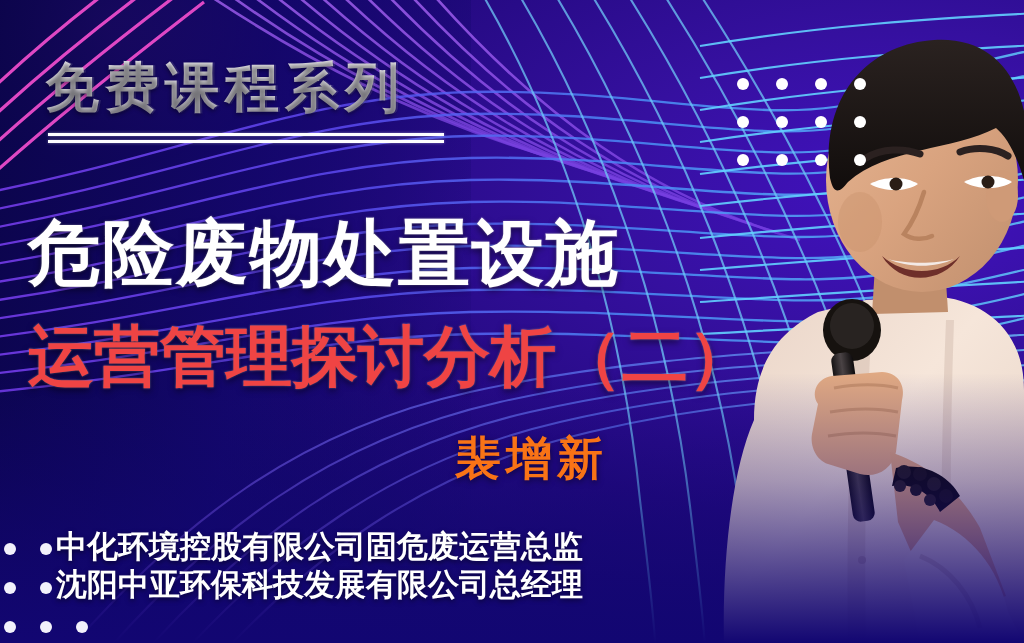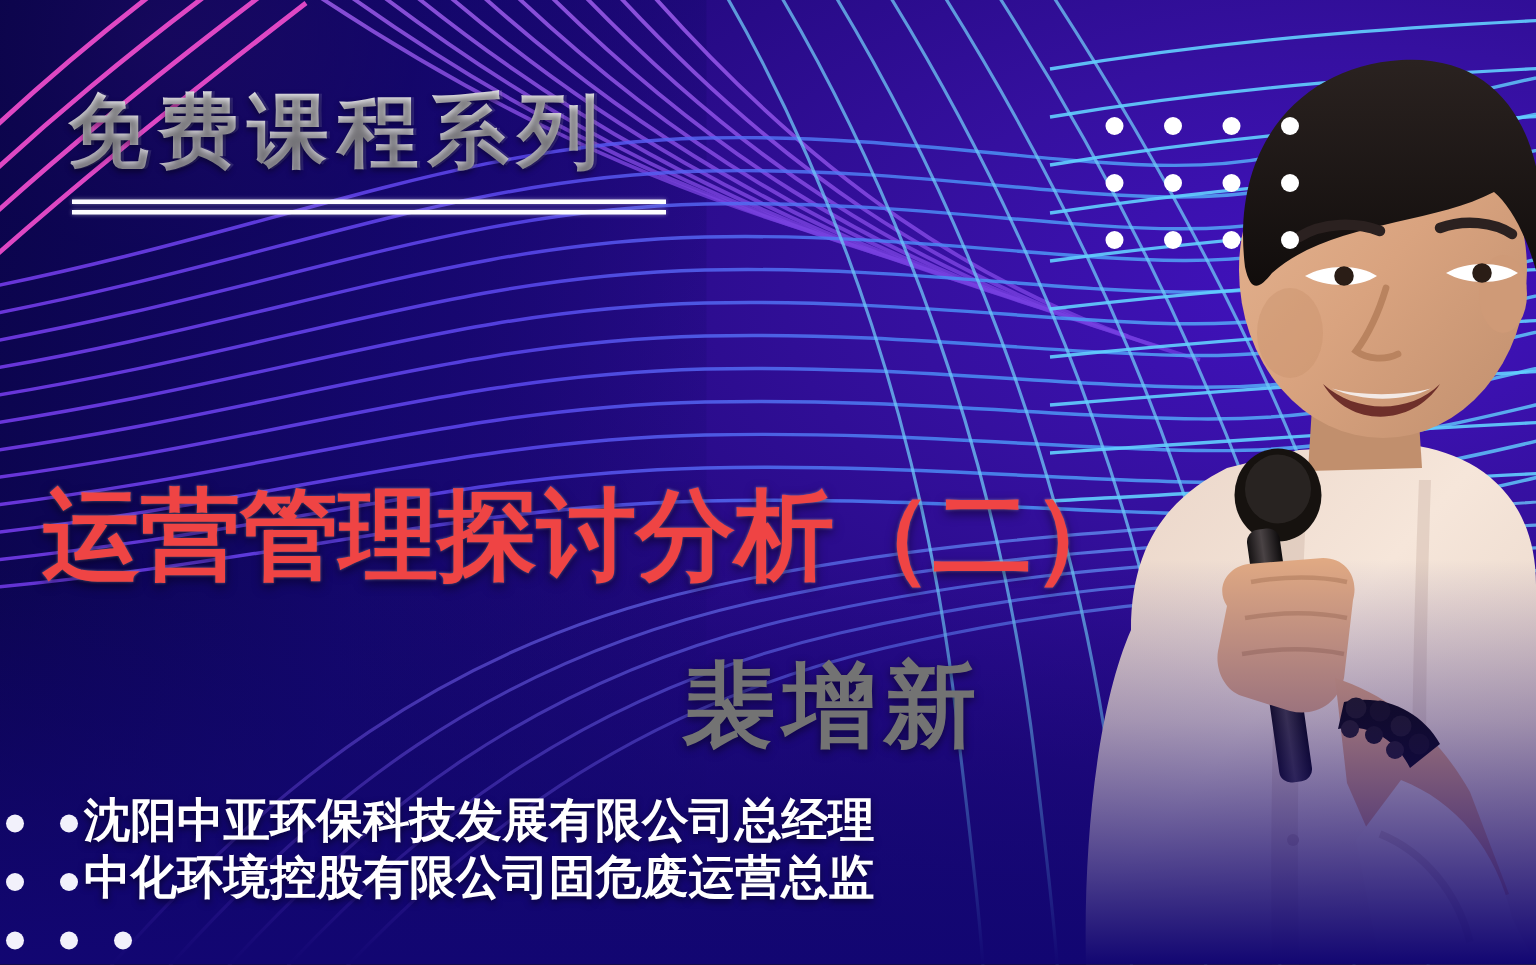--- a/index.html
+++ b/index.html
@@ -79,22 +79,22 @@
     position:absolute; left:28px; top:312px;
     font-size:66px; font-weight:700; letter-spacing:0px;
     color:#ef4444;
     font-family:"Liberation Serif", serif;
     text-shadow:0 3px 7px rgba(0,0,0,.55), 0 0 2px rgba(255,255,255,.5);
     white-space:nowrap;
   }
 
   .speaker {
     position:absolute; left:455px; top:428px;
-    font-size:62px; font-weight:700; letter-spacing:5px;
-    color:#737373;
+    font-size:46px; font-weight:700; letter-spacing:5px;
+    color:#f97316;
     font-family:"Liberation Serif", serif;
     text-shadow:0 2px 6px rgba(0,0,0,.5);
     white-space:nowrap;
   }
 
   .credentials {
     position:absolute; left:56px; top:528px;
   }
   .cred-line {
     font-size:31px; font-weight:700; letter-spacing:0px;
@@ -350,24 +350,25 @@
 
   <div class="content">
 
     <div class="kicker">免费课程系列</div>
 
     <div class="kicker-rules">
       <i></i>
       <i></i>
     </div>
 
+    <div class="title1">危险废物处置设施</div>
 
     <div class="title2">运营管理探讨分析（二）</div>
 
     <div class="speaker">裴增新</div>
 
     <div class="credentials">
+      <div class="cred-line">中化环境控股有限公司固危废运营总监</div>
       <div class="cred-line">沈阳中亚环保科技发展有限公司总经理</div>
-      <div class="cred-line">中化环境控股有限公司固危废运营总监</div>
     </div>
 
   </div>
 </div>
 
 </body></html>

